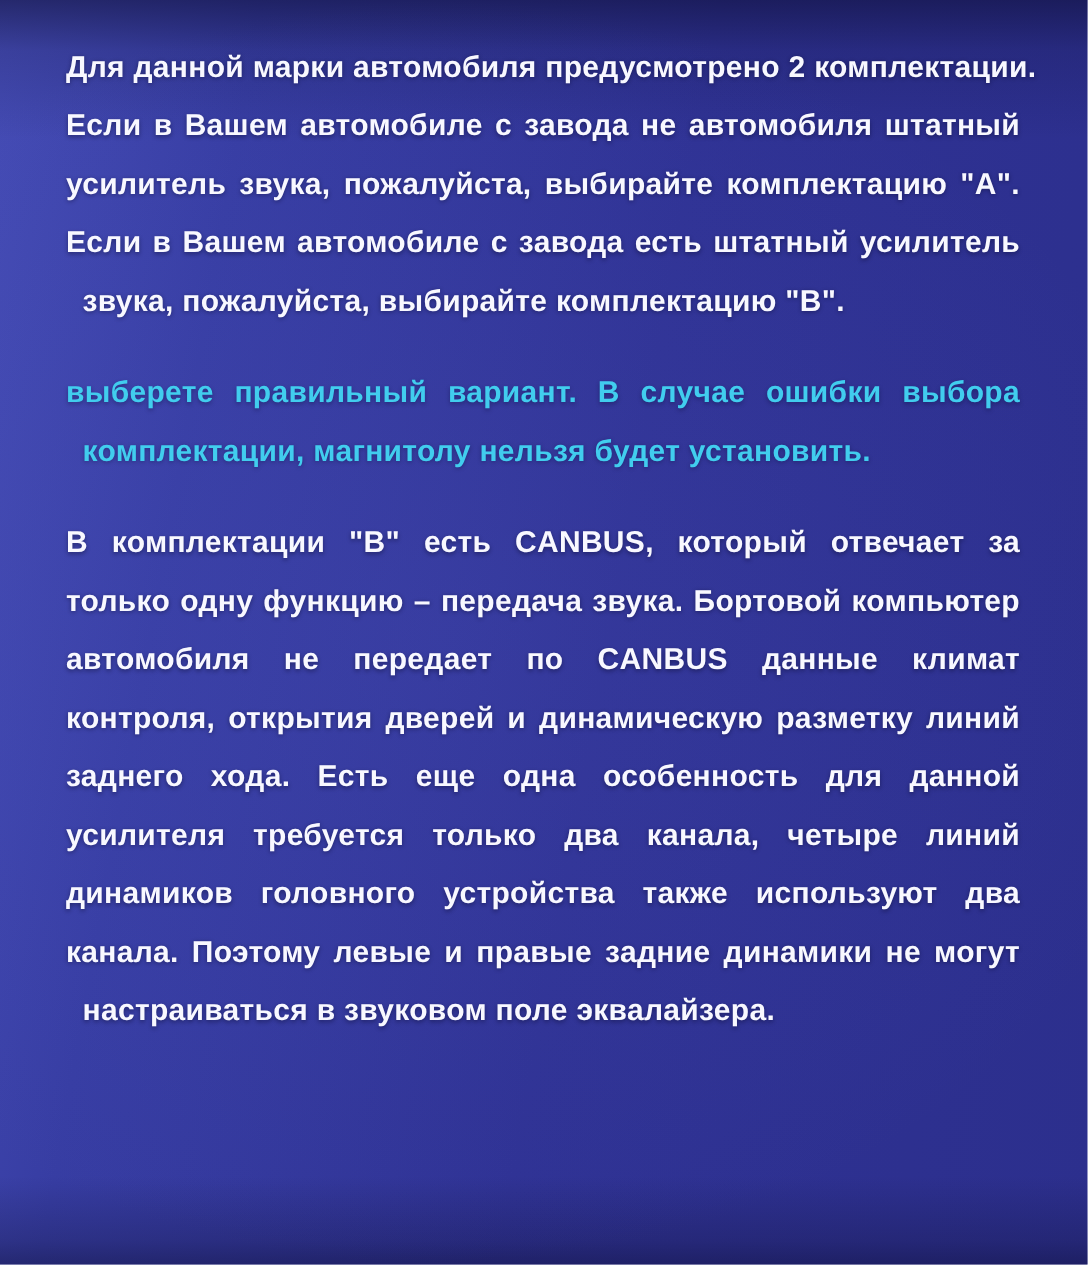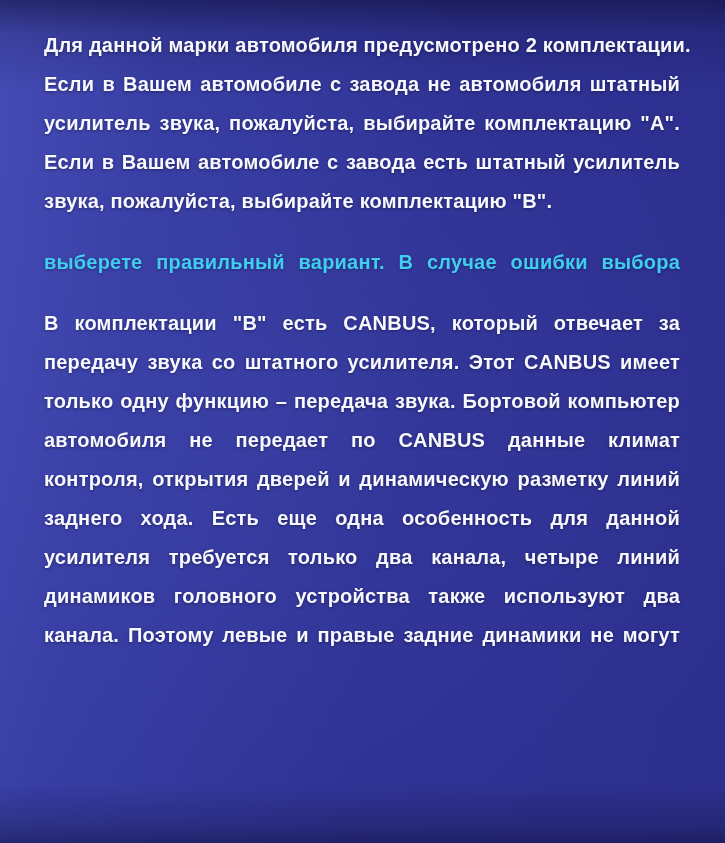--- a/index.html
+++ b/index.html
@@ -47,20 +47,21 @@
     white-space: nowrap;
     overflow: visible;
     color: var(--text-primary, #f8f8ff);
     text-shadow: 0 1px 3px rgba(8, 8, 40, 0.45);
     text-align: justify;
     text-align-last: justify;
   }
   .ln.last {
     text-align: left;
     text-align-last: left;
+    margin-left: 11px;
   }
   .para.accent .ln {
     color: var(--text-accent, #41cdee);
     text-shadow: 0 1px 3px rgba(8, 8, 40, 0.35);
   }
 </style>
 </head>
 <body>
 
 <main class="canvas">
@@ -68,27 +69,28 @@
   <section class="para">
     <div class="ln">Для данной марки автомобиля предусмотрено 2 комплектации.</div>
     <div class="ln">Если в Вашем автомобиле с завода не автомобиля штатный</div>
     <div class="ln">усилитель звука, пожалуйста, выбирайте комплектацию "А".</div>
     <div class="ln">Если в Вашем автомобиле с завода есть штатный усилитель</div>
     <div class="ln last">звука, пожалуйста, выбирайте комплектацию "В".</div>
   </section>
 
   <section class="para accent">
     <div class="ln">выберете правильный вариант. В случае ошибки выбора</div>
+    <div class="ln last">комплектации, магнитолу нельзя будет установить.</div>
   </section>
 
   <section class="para">
     <div class="ln">В комплектации "В" есть CANBUS, который отвечает за</div>
-    <div class="ln">передачу звука со штатного усилителя. Этот CANBUS имеет</div>
     <div class="ln">только одну функцию – передача звука. Бортовой компьютер</div>
     <div class="ln">автомобиля не передает по CANBUS данные климат</div>
     <div class="ln">контроля, открытия дверей и динамическую разметку линий</div>
     <div class="ln">заднего хода. Есть еще одна особенность для данной</div>
     <div class="ln">усилителя требуется только два канала, четыре линий</div>
     <div class="ln">динамиков головного устройства также используют два</div>
     <div class="ln">канала. Поэтому левые и правые задние динамики не могут</div>
+    <div class="ln last">настраиваться в звуковом поле эквалайзера.</div>
   </section>
 
 </main>
 
 </body></html>

